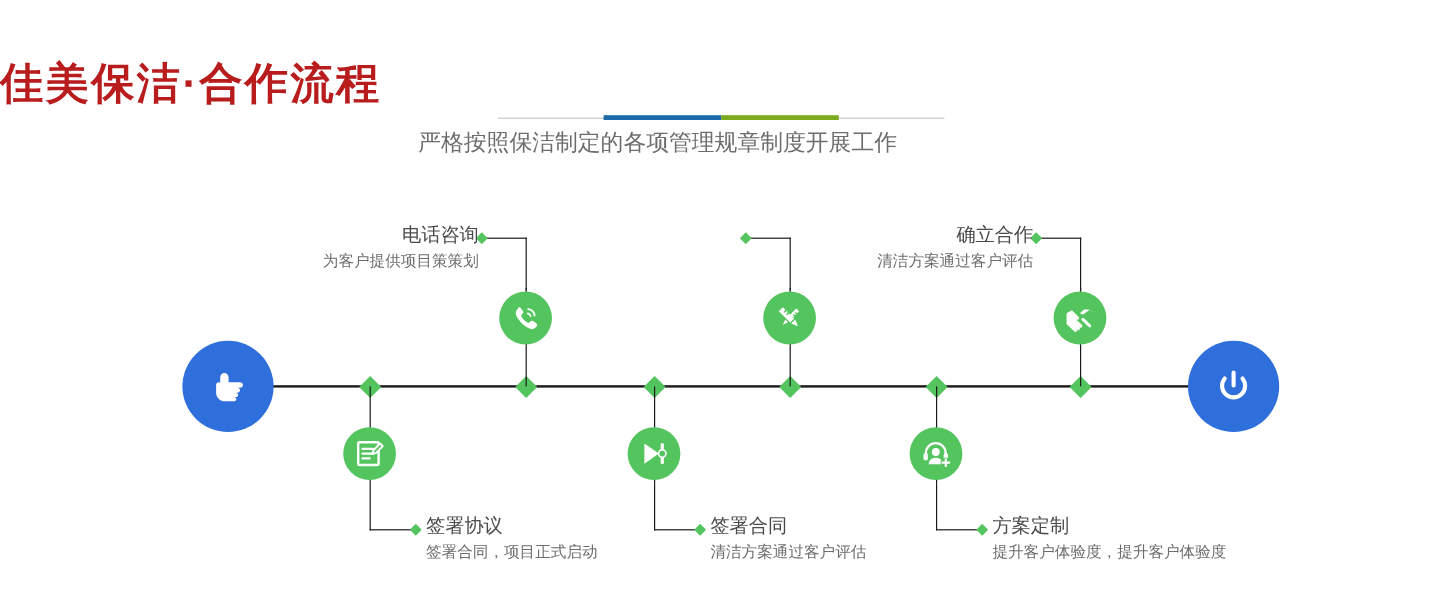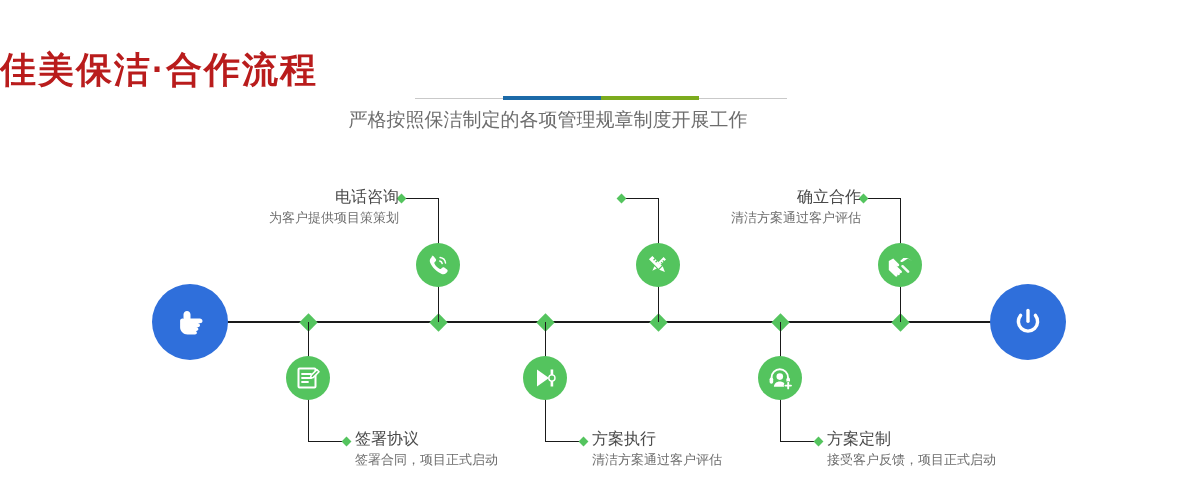--- a/index.html
+++ b/index.html
@@ -252,22 +252,22 @@
     <div class="t">确立合作</div>
     <div class="d">清洁方案通过客户评估</div>
   </div>
 
   <div class="lbl left-al" style="left:355px;top:428px;width:250px;">
     <div class="t">签署协议</div>
     <div class="d">签署合同，项目正式启动</div>
   </div>
 
   <div class="lbl left-al" style="left:592px;top:428px;width:250px;">
-    <div class="t">方案执行</div>
+    <div class="t">签署合同</div>
     <div class="d">清洁方案通过客户评估</div>
   </div>
 
   <div class="lbl left-al" style="left:827px;top:428px;width:280px;">
     <div class="t">方案定制</div>
-    <div class="d">接受客户反馈，项目正式启动</div>
+    <div class="d">提升客户体验度，提升客户体验度</div>
   </div>
 
 </div>
 
 </body></html>

